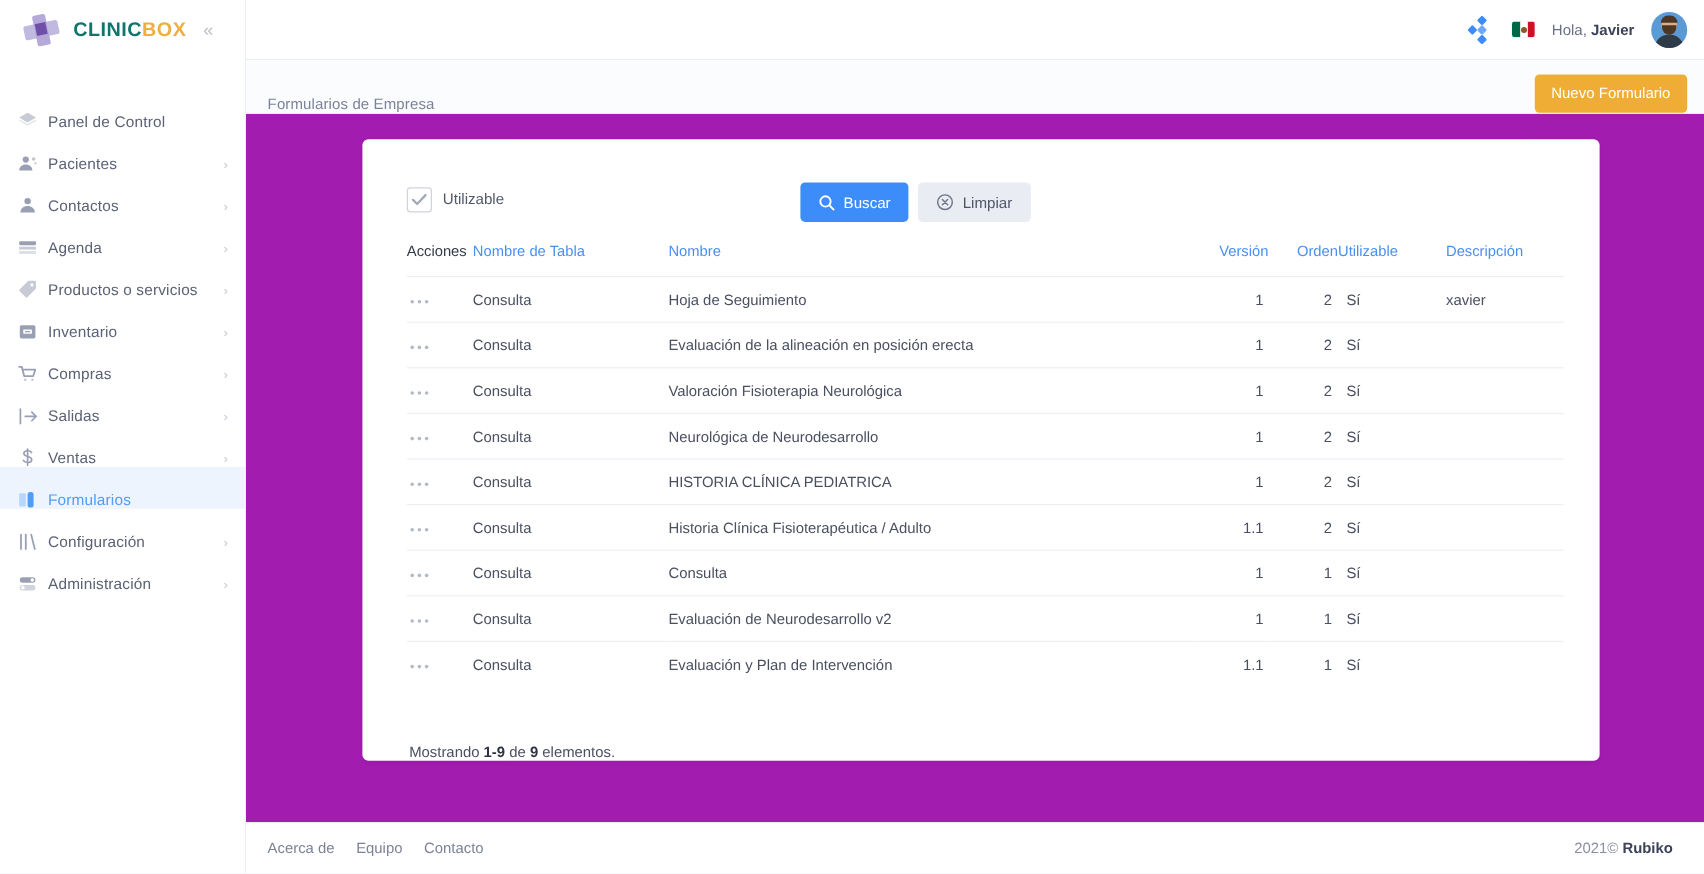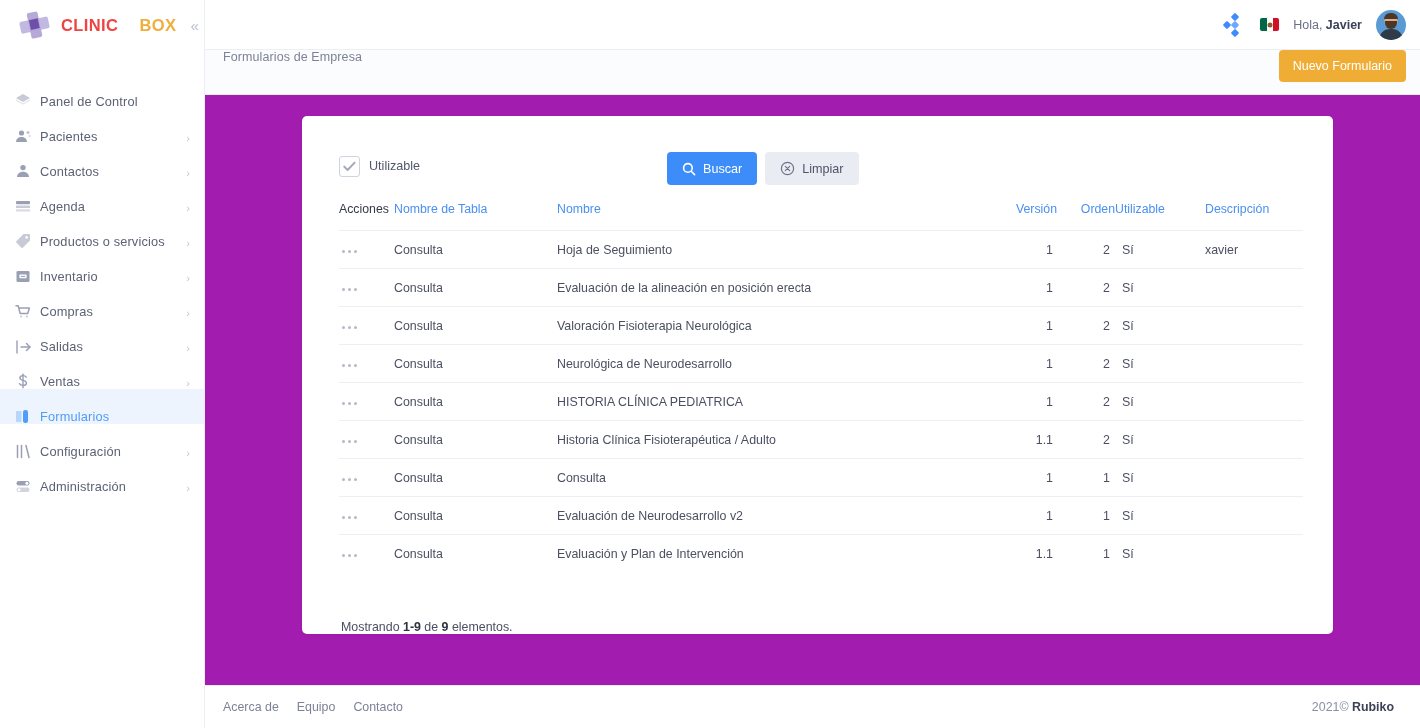--- a/index.html
+++ b/index.html
@@ -25,22 +25,22 @@
     height: 50px;
     display: flex; align-items: center;
     padding-left: 17px;
     gap: 8px;
   }
   .brand-logo { width: 36px; height: 30px; position: relative; flex: 0 0 36px; }
   .brand-text {
     font-size: 16.5px; font-weight: bold; letter-spacing: .4px;
     display: flex; align-items: baseline;
   }
-  .brand-clinic { color: #ef4444; }
-  .brand-box { color: #f0ae3c; margin-left: 21px; }
+  .brand-clinic { color: #0f766e; }
+  .brand-box { color: #f0ae3c; }
   .brand-collapse {
     margin-left: 6px; color: #b9bdcc; font-size: 15px; line-height: 1;
     cursor: pointer;
   }
 
   .nav { margin-top: 24px; }
   .nav-item {
     height: 35px;
     display: flex; align-items: flex-end;
     padding: 0 14px 0 10px;
@@ -110,21 +110,21 @@
     width: 12px; height: 8px; border-radius: 0 0 6px 6px; background: #4a3728;
   }
   .avatar .body {
     position: absolute; left: 50%; bottom: -2px; transform: translateX(-50%);
     width: 24px; height: 13px; border-radius: 11px 11px 0 0; background: #2f3b47;
   }
 
   .crumbbar {
     height: 45px; background: #fbfcfe;
     border-bottom: 1px solid #e9ebf1;
-    display: flex; align-items: flex-start; justify-content: space-between;
+    display: flex; align-items: flex-end; justify-content: space-between;
     padding: 0 14px 0 18px;
     flex: 0 0 45px;
   }
   .crumb { font-size: 12.5px; color: #7c8297; letter-spacing: .1px; }
   .btn-new {
     background: #f0ad35; color: #fff;
     font-size: 12.5px; border: none; border-radius: 4px;
     padding: 9px 14px; cursor: pointer;
     font-family: inherit;
   }

